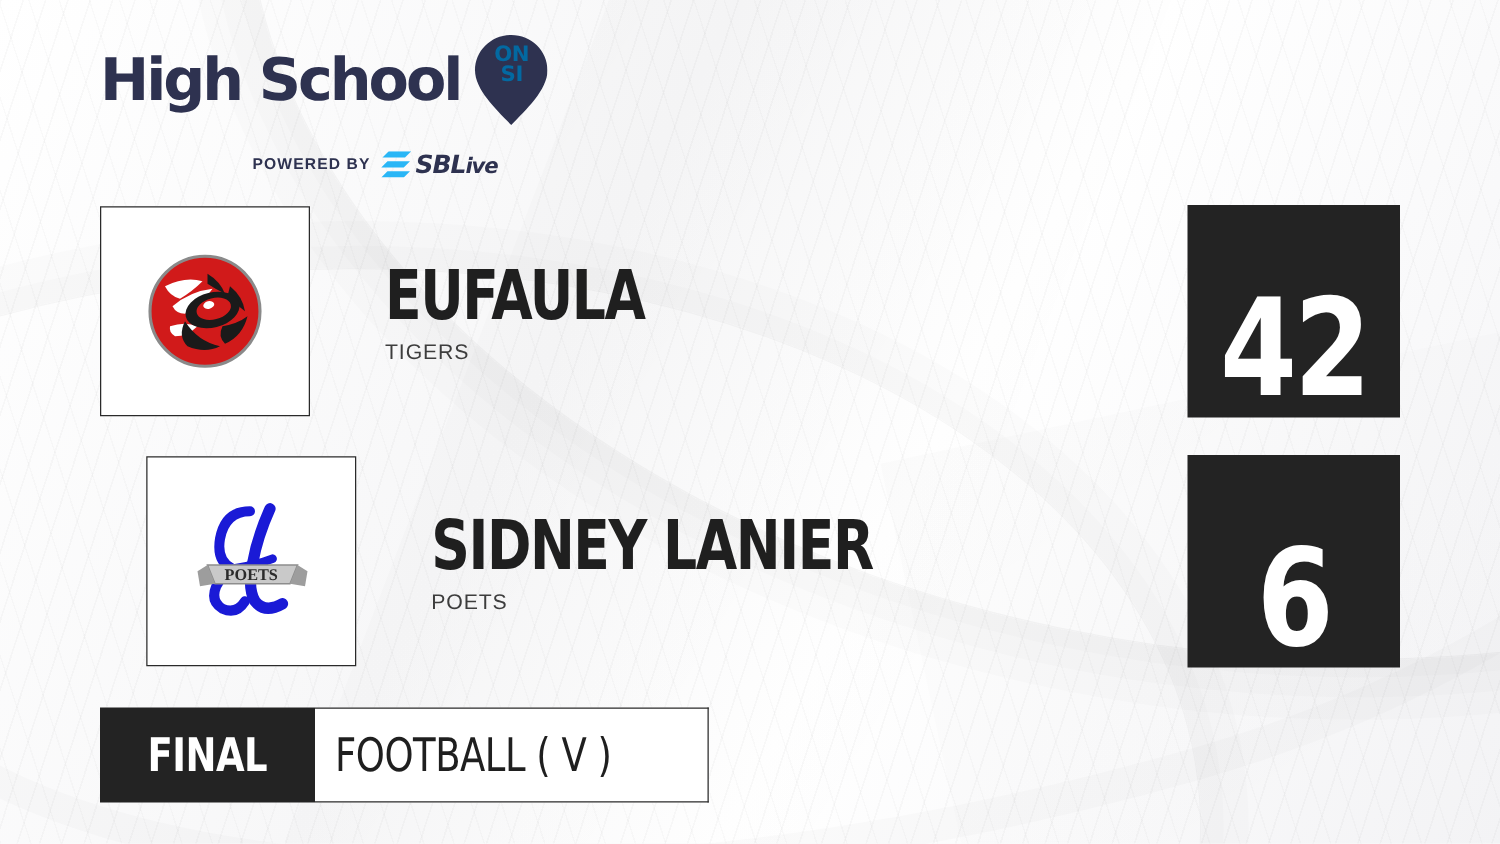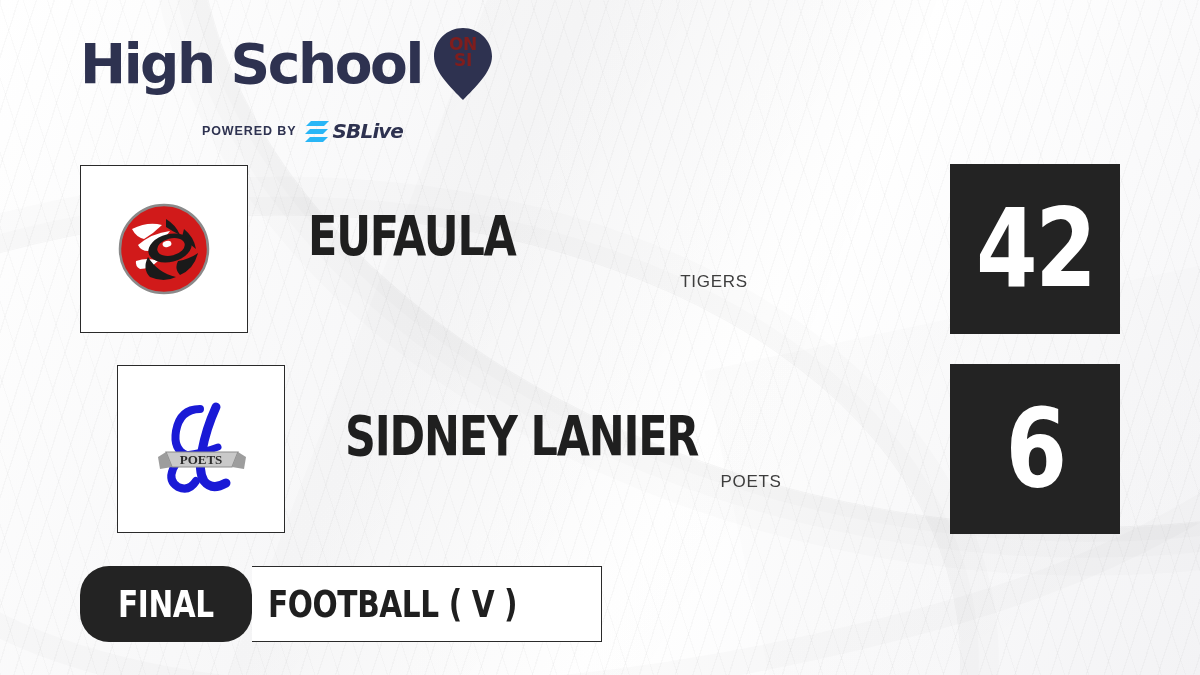--- a/index.html
+++ b/index.html
@@ -116,41 +116,41 @@
     height: 110px;
   }
   .brand-wordmark {
     display: flex;
     align-items: center;
     height: 64px;
   }
   .brand-word {
     font-family: "DejaVu Sans", sans-serif;
     font-weight: bold;
-    font-size: 55px;
+    font-size: 47px;
     line-height: 55px;
     letter-spacing: -2.4px;
     color: #2e3250;
     white-space: nowrap;
   }
   .brand-pin {
     position: relative;
     margin-left: 12px;
     width: 58px;
     height: 72px;
     flex: 0 0 auto;
   }
   .brand-pin svg { display: block; }
   .pin-text {
     position: absolute;
     left: 0;
     top: 9px;
     width: 58px;
     text-align: center;
-    color: #7f1d1d;
+    color: #0369a1;
     font-family: "DejaVu Sans", sans-serif;
     font-weight: bold;
     font-size: 17px;
     line-height: 15.5px;
     letter-spacing: -0.4px;
   }
   .brand-powered {
     display: flex;
     align-items: center;
     margin-top: 24px;
@@ -173,21 +173,21 @@
   .sblive-word {
     font-family: "DejaVu Sans", sans-serif;
     font-weight: bold;
     font-style: italic;
     font-size: 20px;
     letter-spacing: -0.8px;
     color: #2e3250;
     margin-left: 2px;
   }
   .sblive-word .lc {
-    font-size: 20px;
+    font-size: 17px;
     letter-spacing: -1px;
   }
 
   
   .team-row {
     position: absolute;
     left: 80px;
     width: 1040px;
     height: 170px;
     display: flex;
@@ -226,30 +226,29 @@
     white-space: nowrap;
   }
   .team-mascot {
     margin-top: 7px;
     font-family: "Liberation Sans", sans-serif;
     font-weight: normal;
     font-size: 17px;
     letter-spacing: 0.7px;
     color: #3d3d3d;
     white-space: nowrap;
-    text-align: center;
   }
 
   .score-box {
     position: absolute;
     width: 170px;
     height: 170px;
     background: #232323;
     display: flex;
-    align-items: center;
+    align-items: flex-end;
     justify-content: center;
   }
   .score-box.score-0 { left: 950px; top: 164px; }
   .score-box.score-1 { left: 950px; top: 364px; }
   .score-value {
     font-family: "DejaVu Sans", sans-serif;
     font-weight: bold;
     font-size: 108px;
     line-height: 108px;
     letter-spacing: -3px;
@@ -270,39 +269,38 @@
   .status-state {
     background: #232323;
     color: #ffffff;
     display: flex;
     align-items: center;
     padding: 2px 26px;
     font-family: "DejaVu Sans", sans-serif;
     font-weight: bold;
     font-size: 37px;
     letter-spacing: -0.5px;
-    border-radius: 29px;
   }
   .status-state span {
     transform: scaleX(0.80);
     transform-origin: center center;
     display: inline-block;
   }
   .status-sport {
     background: #ffffff;
     border: 1.6px solid #2a2a2a;
     border-left: none;
     box-sizing: border-box;
     color: #1f1f1f;
     display: flex;
     align-items: center;
     justify-content: flex-start;
     padding: 0 22px 0 16px;
     font-family: "DejaVu Sans", sans-serif;
-    font-weight: bold;
+    font-weight: normal;
     font-size: 37px;
     letter-spacing: -0.5px;
   }
   .status-sport span {
     transform: scaleX(0.80);
     transform-origin: left center;
     display: inline-block;
     white-space: nowrap;
   }
 </style>

